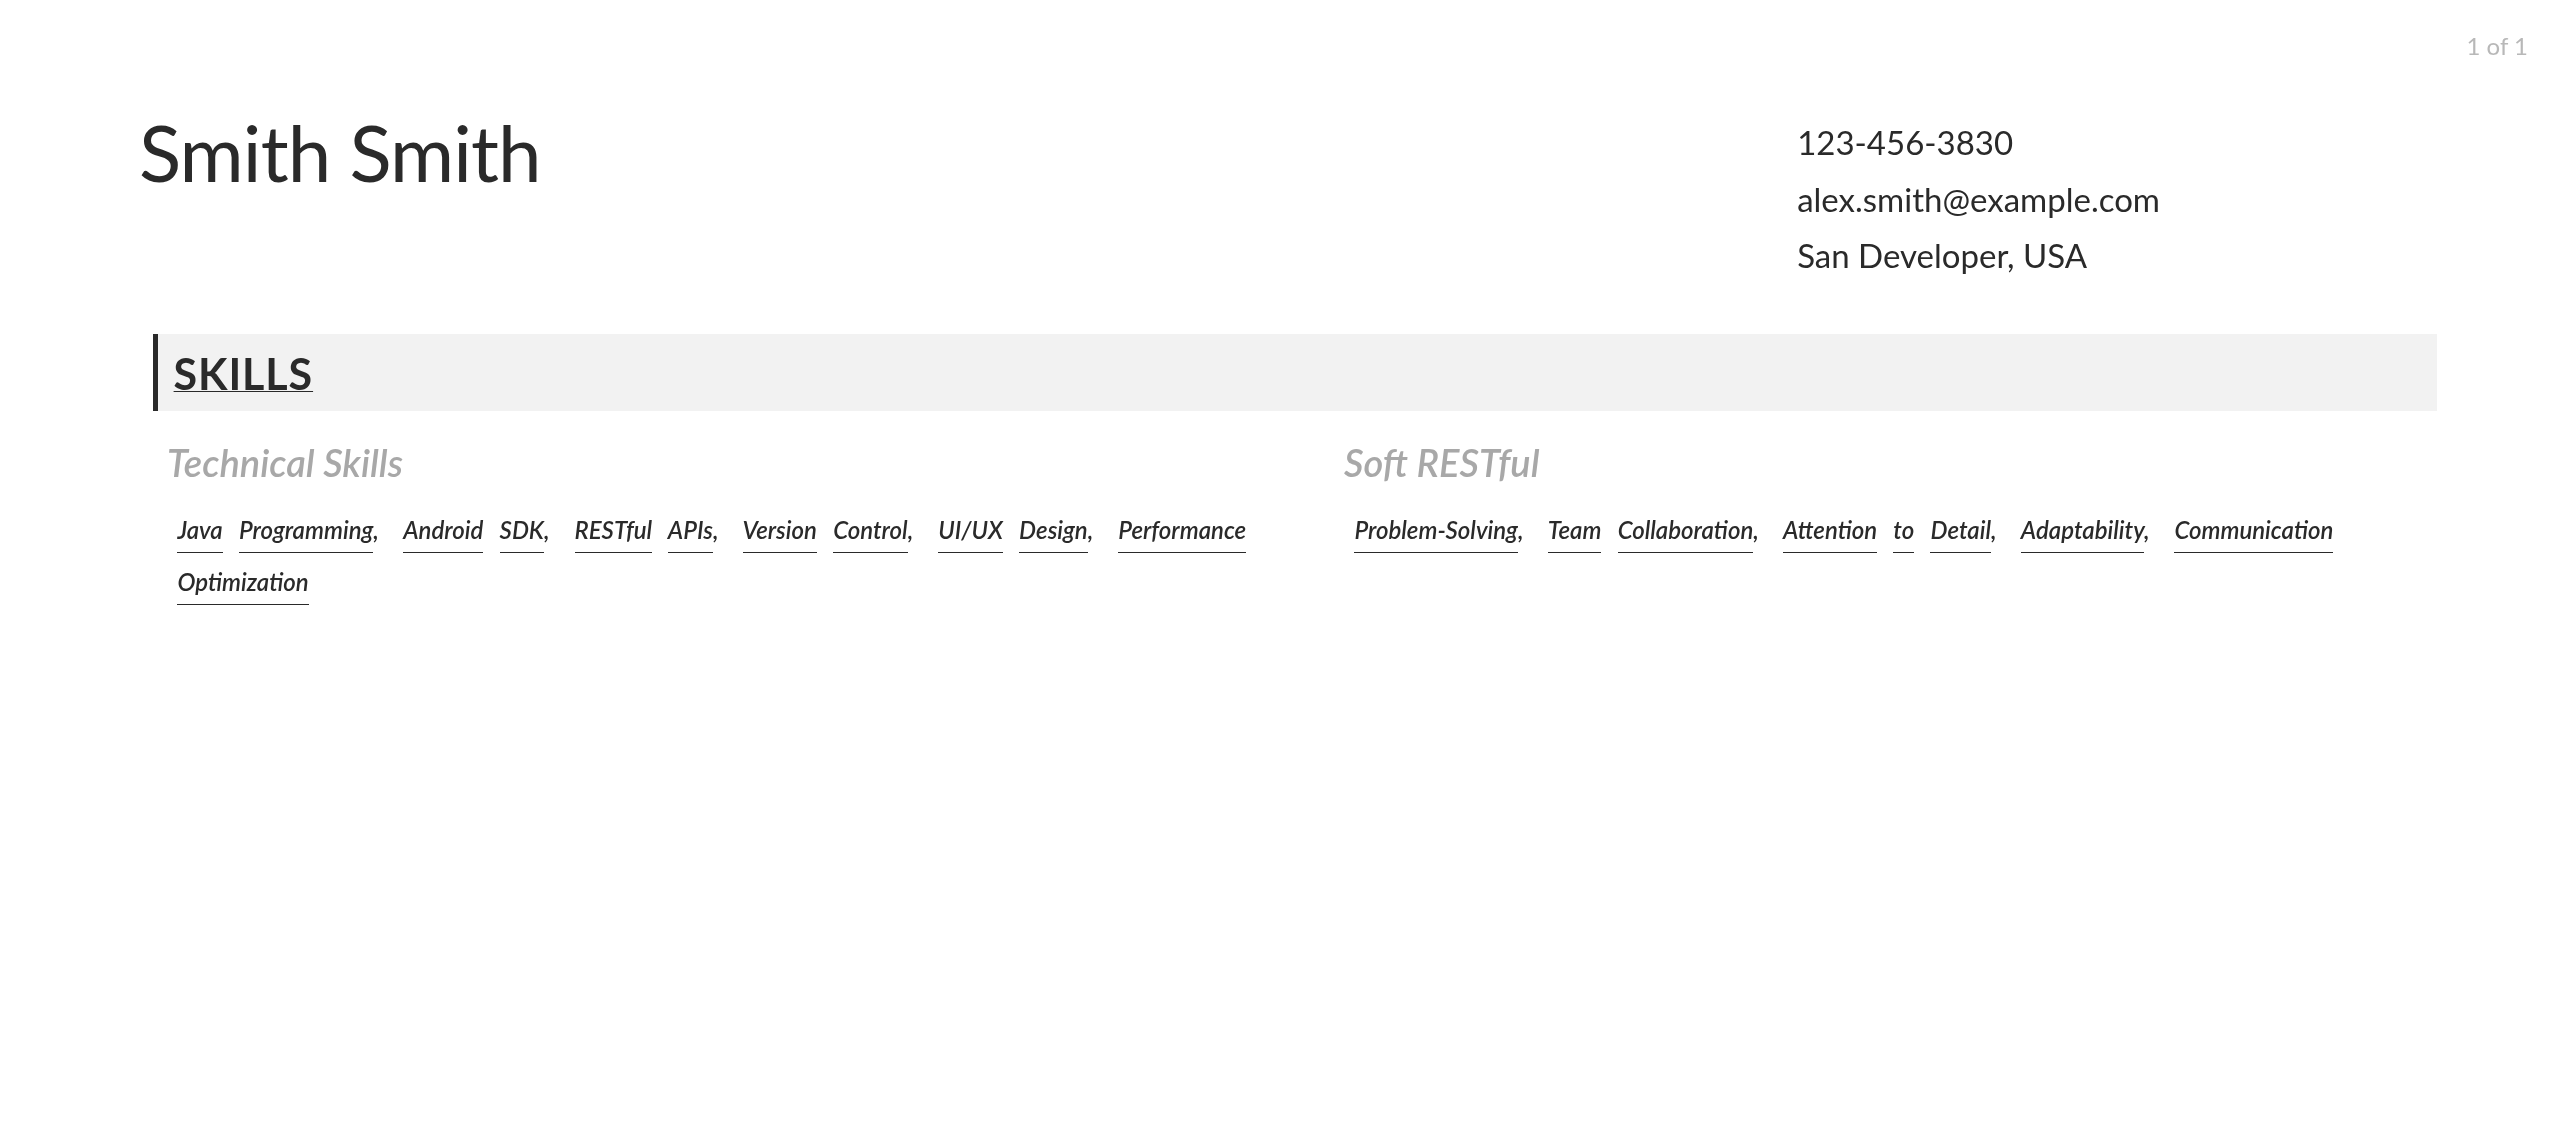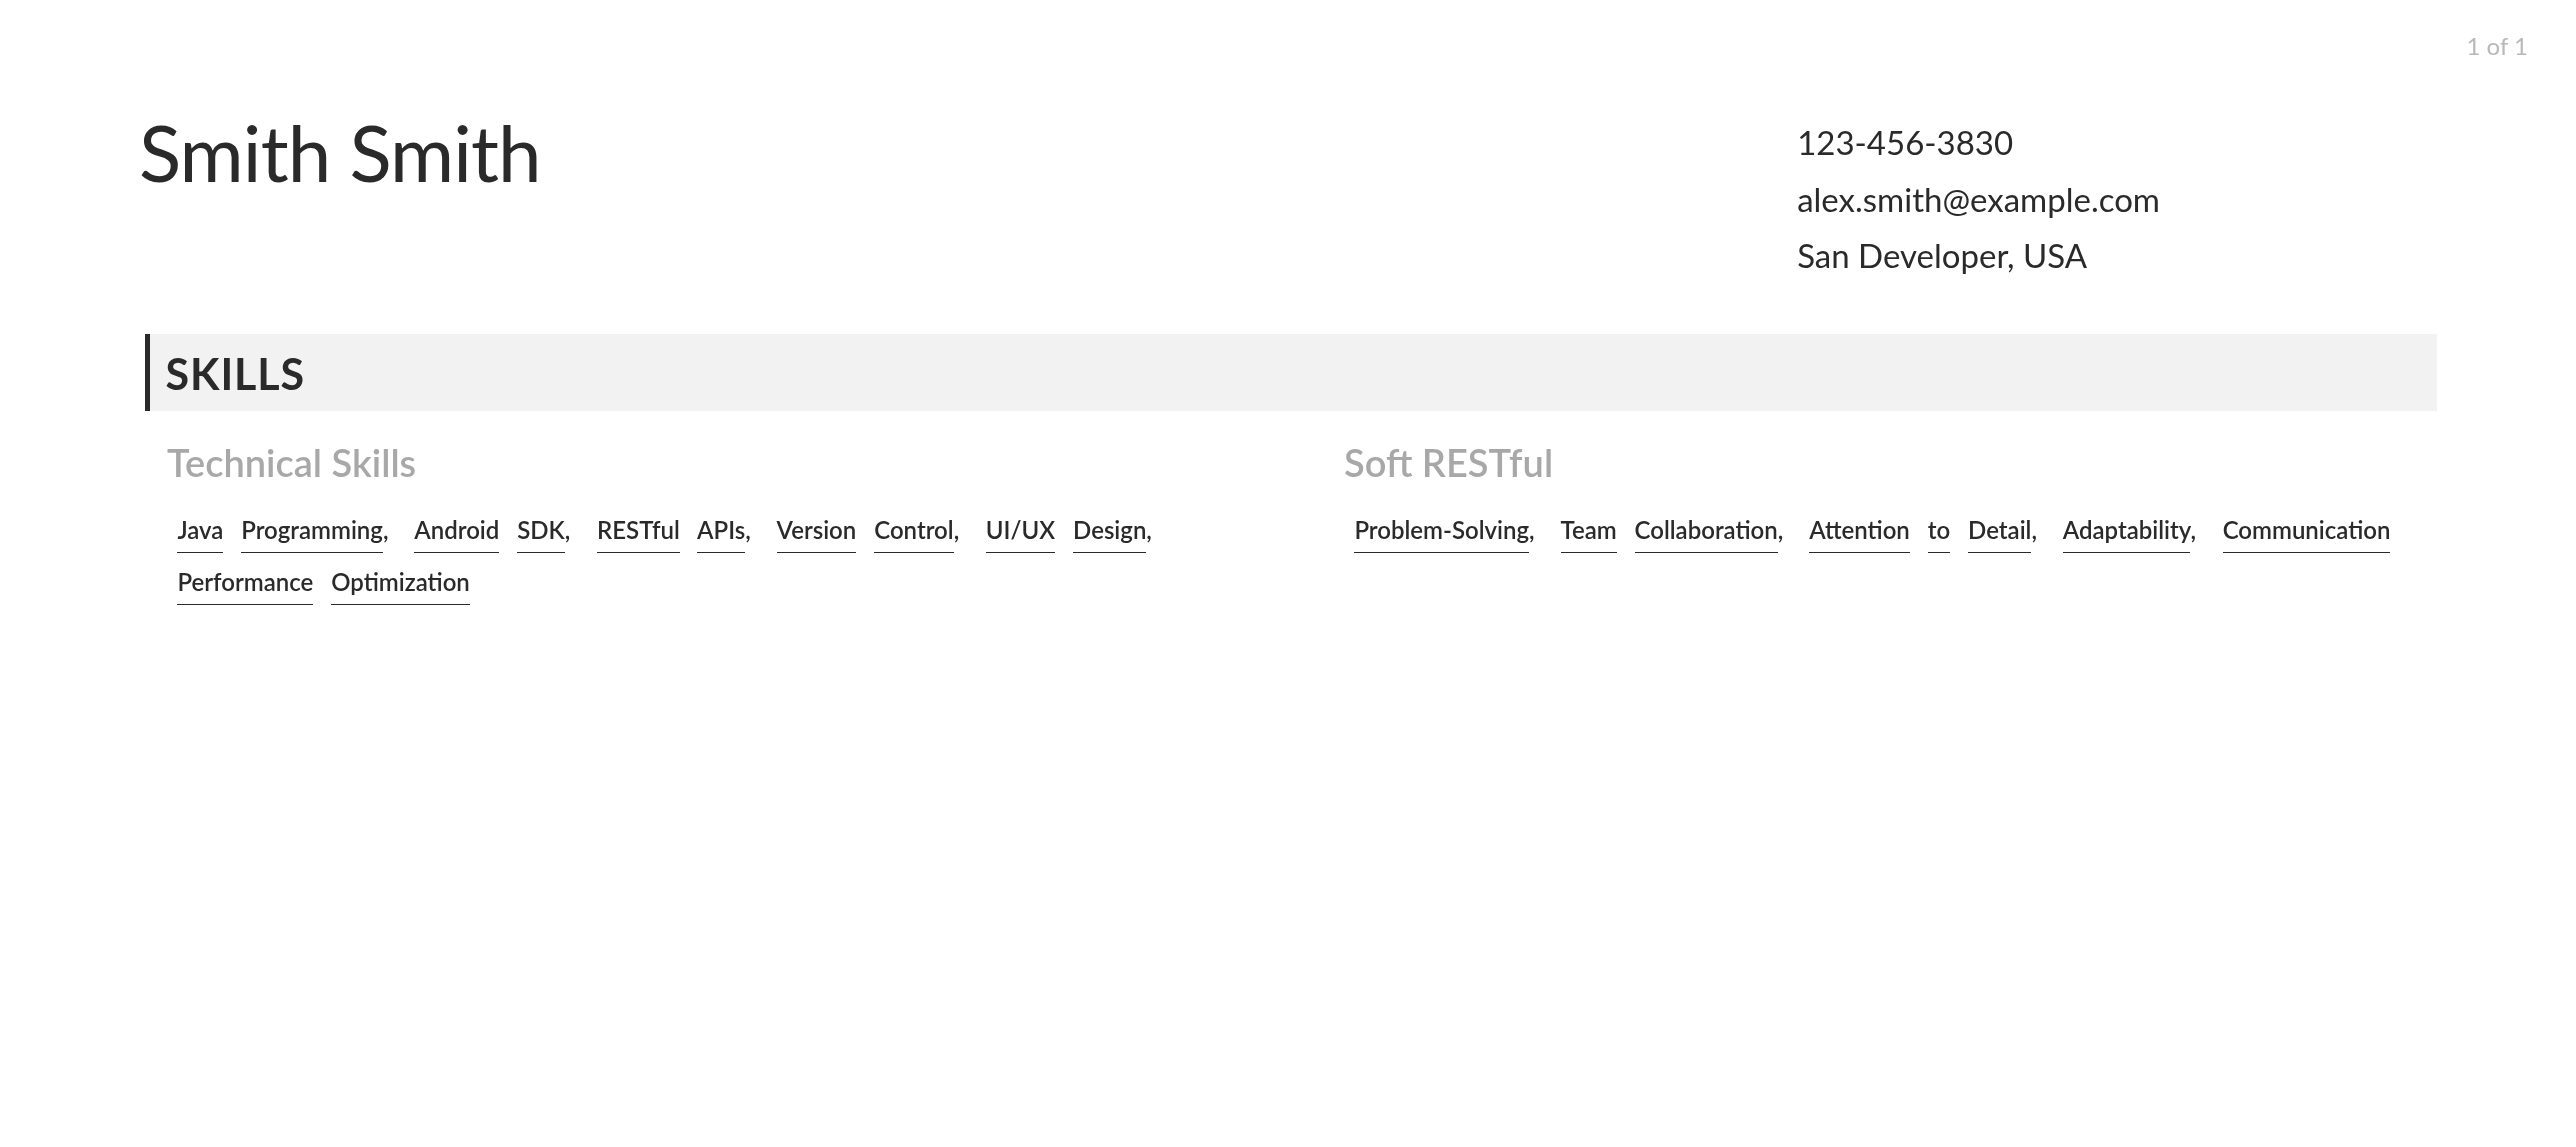--- a/index.html
+++ b/index.html
@@ -55,33 +55,35 @@
     }
     .contact-line {
       font-size: 33px;
       color: #2a2a2a;
       margin-bottom: 5.2px;
     }
     .section-header {
       background: #f2f2f2;
       border-left: 5.2px solid #2a2a2a;
       padding: 14px 15.6px 12px 15.6px;
-      margin-left: 6px;
+      margin-left: 14px;
       margin-bottom: 28px;
+      text-decoration: underline;
     }
     .section-header-text {
       font-size: 43px;
       font-weight: 700;
       letter-spacing: 0.9px;
       color: #2a2a2a;
     }
     .skills-columns {
       display: flex;
       gap: 84px;
       padding-left: 28px;
+      font-style: italic;
     }
     .skills-col {
       flex: 1;
     }
     .sub-heading {
       font-size: 38px;
       font-weight: 600;
       color: #a8a8a8;
       margin-bottom: 19px;
     }

